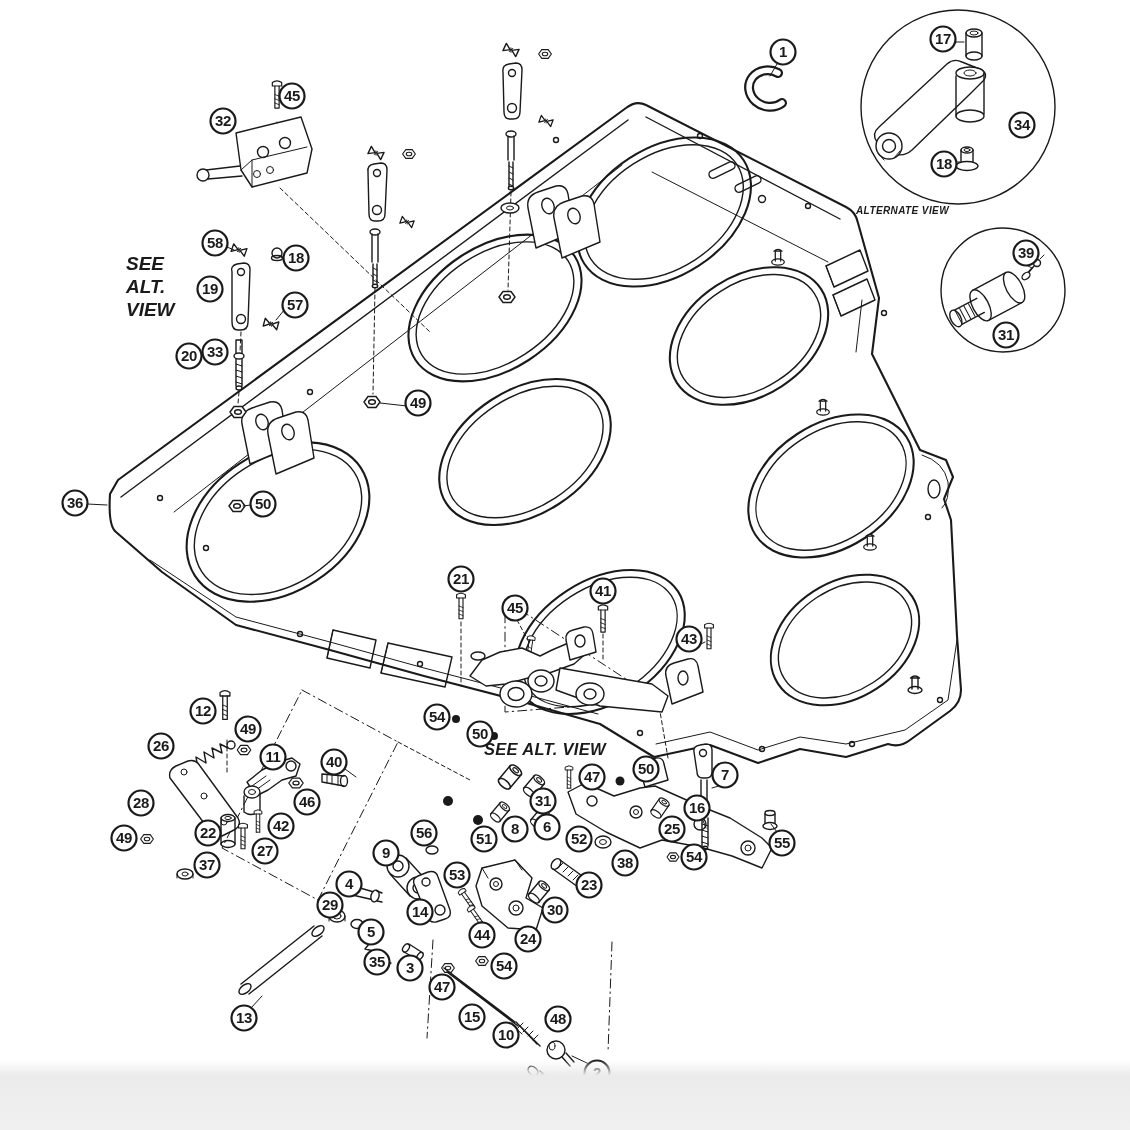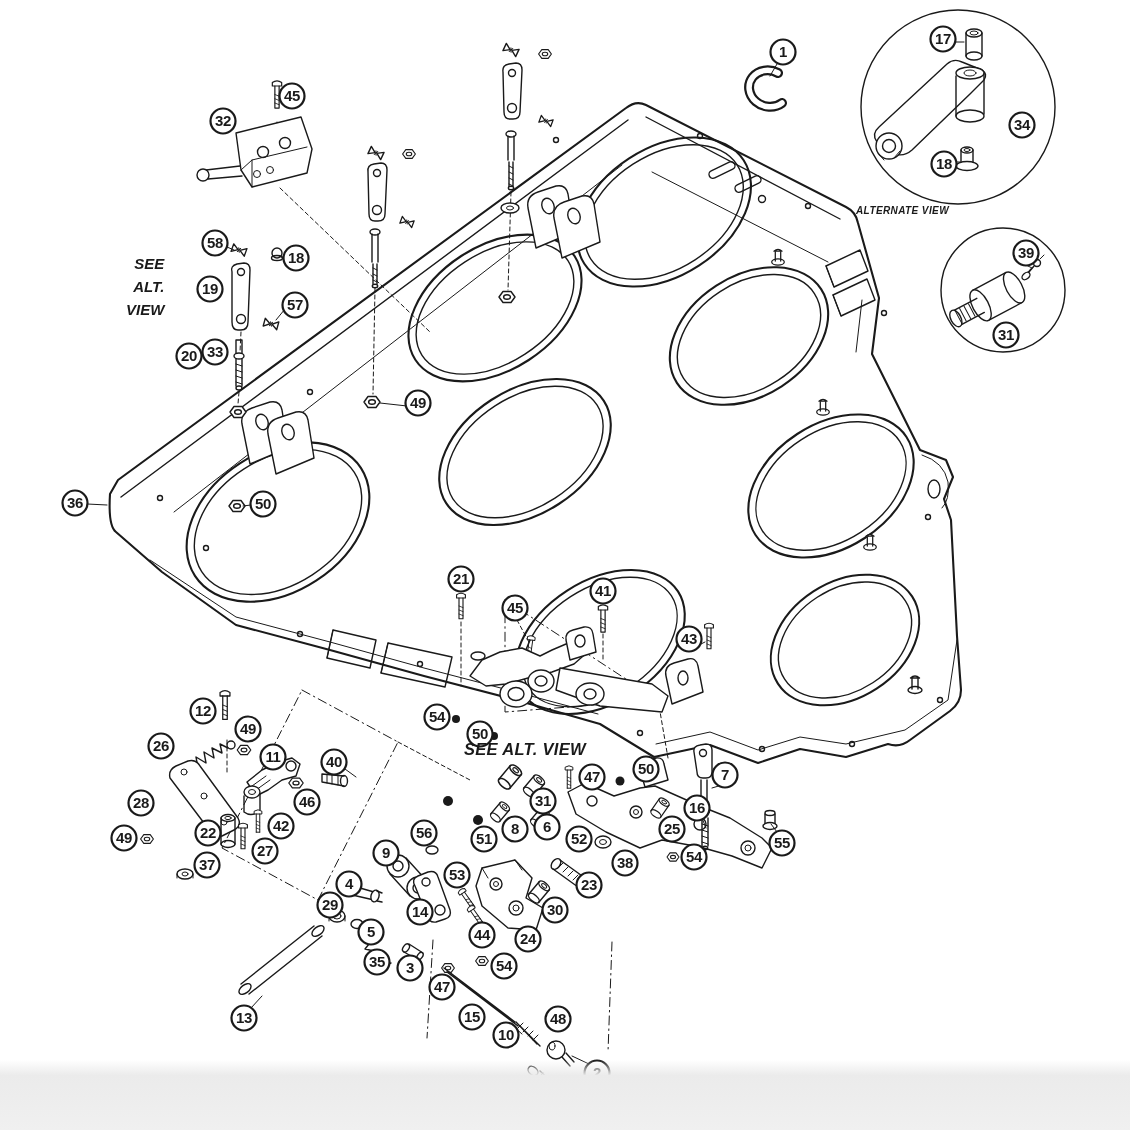--- a/index.html
+++ b/index.html
@@ -18,23 +18,23 @@
   .lnt{fill:none;stroke:var(--line);stroke-width:1;stroke-linejoin:round;stroke-linecap:round;}
   .fw{fill:#fff;stroke:var(--line);stroke-width:1.4;stroke-linejoin:round;}
   .fd{fill:var(--line);stroke:none;}
   .dash{stroke-dasharray:4 3;}
   .ddot{stroke-dasharray:9 4 1.5 4;}
   
   .callout circle{fill:#fff;stroke:var(--line);stroke-width:2.2;}
   .callout text{fill:var(--line);font-family:"Liberation Sans",sans-serif;font-size:15px;font-weight:bold;text-anchor:middle;letter-spacing:-0.4px;}
   
   .diagram-label{position:absolute;color:var(--line);font-style:italic;font-weight:600;white-space:nowrap;}
-  #lbl-left{left:126px;top:252px;font-size:15px;line-height:23px;text-align:right;}
+  #lbl-left{left:126px;top:252px;font-size:19px;line-height:23px;}
   #lbl-altview{left:856px;top:205px;font-size:10px;letter-spacing:0.4px;}
-  #lbl-center{left:464px;top:740px;font-size:16.5px;letter-spacing:0.3px;}
+  #lbl-center{left:484px;top:740px;font-size:16.5px;letter-spacing:0.3px;}
   #fade-band{position:absolute;left:0;top:1060px;width:1130px;height:70px;
     background:linear-gradient(180deg, rgba(235,235,235,0) 0%, #ebebeb 22%, #f0f0f0 100%);}
 </style>
 </head>
 <body>
 
 <div id="stage">
 
 <svg width="1130" height="1130" viewBox="0 0 1130 1130">
   <defs>

